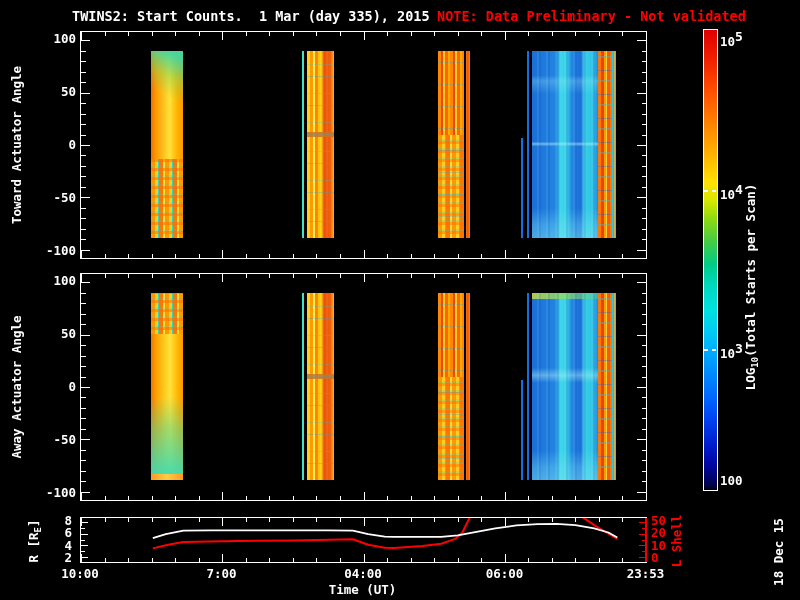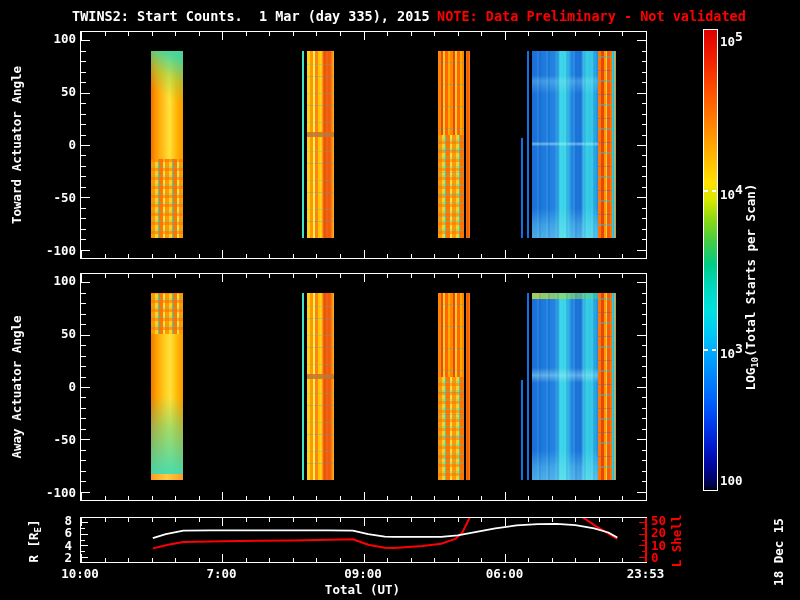--- a/index.html
+++ b/index.html
@@ -377,33 +377,33 @@
       <polyline points="71.8,30.4 87.1,26.8 102.4,24.1 141.3,23.2 211.9,22.4 271.9,21.2 287.2,26.8 303.7,29.8 313.1,30.0 341.4,28.0 360.2,25.7 374.3,20.9 381.4,14.5 388.9,-0.9" fill="none" stroke="#ff0000" stroke-width="2" stroke-linejoin="round"></polyline>
       <polyline points="501.4,-0.9 515.6,8.6 536.3,20.9" fill="none" stroke="#ff0000" stroke-width="2" stroke-linejoin="round"></polyline>
       <polyline points="71.8,20.1 84.8,16.2 102.4,12.7 129.5,12.4 247.2,12.4 271.9,12.7 287.2,16.2 303.7,18.6 313.1,18.9 360.2,18.9 376.7,17.4 395.5,13.9 414.3,10.3 435.5,7.4 456.7,6.2 475.5,5.9 494.4,7.1 513.2,10.3 527.3,14.5 536.3,19.5" fill="none" stroke="#ffffff" stroke-width="1.8" stroke-linejoin="round"></polyline>
     </svg>
   </div>
 
 <div id="ylab1" class="lab rot">Toward Actuator Angle</div>
 <div id="ylab2" class="lab rot">Away Actuator Angle</div>
 <div id="rlab" class="lab rot"><span>R [R</span><sub class="s">E</sub><span>]</span></div>
 <div id="llab" class="lab rot">L Shell</div>
-<div id="timelab" class="lab">Total (UT)</div>
+<div id="timelab" class="lab">Time (UT)</div>
 
 <div id="cbar" class="abs" style="background: linear-gradient(rgb(222, 0, 0) 0%, rgb(240, 30, 0) 6%, rgb(255, 85, 0) 14%, rgb(255, 136, 0) 21%, rgb(255, 179, 0) 27%, rgb(255, 224, 0) 33%, rgb(216, 232, 0) 37%, rgb(143, 217, 17) 41%, rgb(68, 204, 68) 46%, rgb(0, 204, 136) 51%, rgb(0, 217, 192) 56%, rgb(0, 224, 224) 61%, rgb(0, 200, 245) 66%, rgb(0, 170, 255) 70%, rgb(0, 136, 255) 75%, rgb(0, 102, 255) 80%, rgb(0, 64, 240) 85%, rgb(0, 30, 208) 90%, rgb(0, 8, 168) 94%, rgb(0, 4, 117) 97%, rgb(0, 4, 64) 99.2%, rgb(0, 0, 0) 100%);">
     <div class="cbdash" style="top: 160px;"></div>
     <div class="cbdash" style="top: 318.7px;"></div>
   </div>
 <div id="cbtitle" class="lab rot"><span>LOG</span><sub class="s">10</sub><span>(Total Starts per Scan)</span></div>
 
 <div id="datestamp" class="lab rot">18 Dec 15</div>
 
 <div class="lab" style="left: 50px; top: 566px; width: 60px; text-align: center;">10:00</div>
 <div class="lab" style="left: 191.5px; top: 566px; width: 60px; text-align: center;">7:00</div>
-<div class="lab" style="left: 333px; top: 566px; width: 60px; text-align: center;">09:00</div>
+<div class="lab" style="left: 333px; top: 566px; width: 60px; text-align: center;">04:00</div>
 <div class="lab" style="left: 474.5px; top: 566px; width: 60px; text-align: center;">06:00</div>
 <div class="lab" style="left: 615.599px; top: 566px; width: 60px; text-align: center;">23:53</div>
 <div class="lab" style="left: 30px; top: 31.4444px; width: 46px; text-align: right;">100</div>
 <div class="lab" style="left: 30px; top: 84.2222px; width: 46px; text-align: right;">50</div>
 <div class="lab" style="left: 30px; top: 137px; width: 46px; text-align: right;">0</div>
 <div class="lab" style="left: 30px; top: 189.778px; width: 46px; text-align: right;">-50</div>
 <div class="lab" style="left: 30px; top: 242.556px; width: 46px; text-align: right;">-100</div>
 <div class="lab" style="left: 30px; top: 273.444px; width: 46px; text-align: right;">100</div>
 <div class="lab" style="left: 30px; top: 326.222px; width: 46px; text-align: right;">50</div>
 <div class="lab" style="left: 30px; top: 379px; width: 46px; text-align: right;">0</div>

